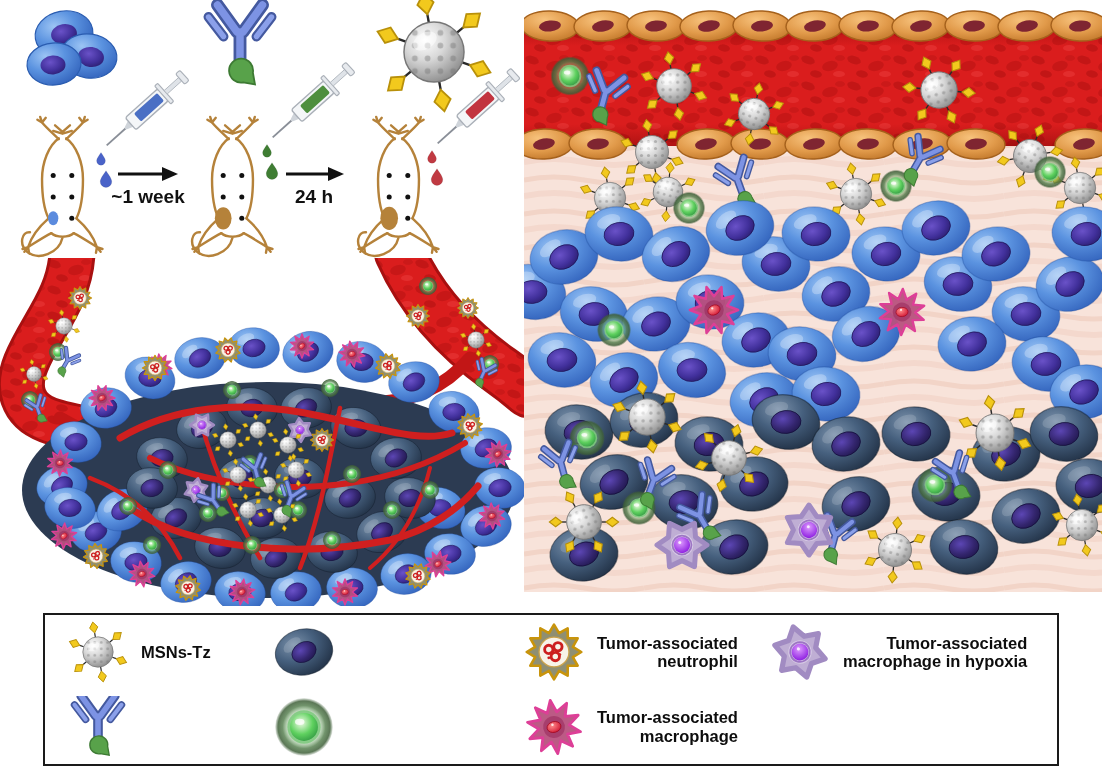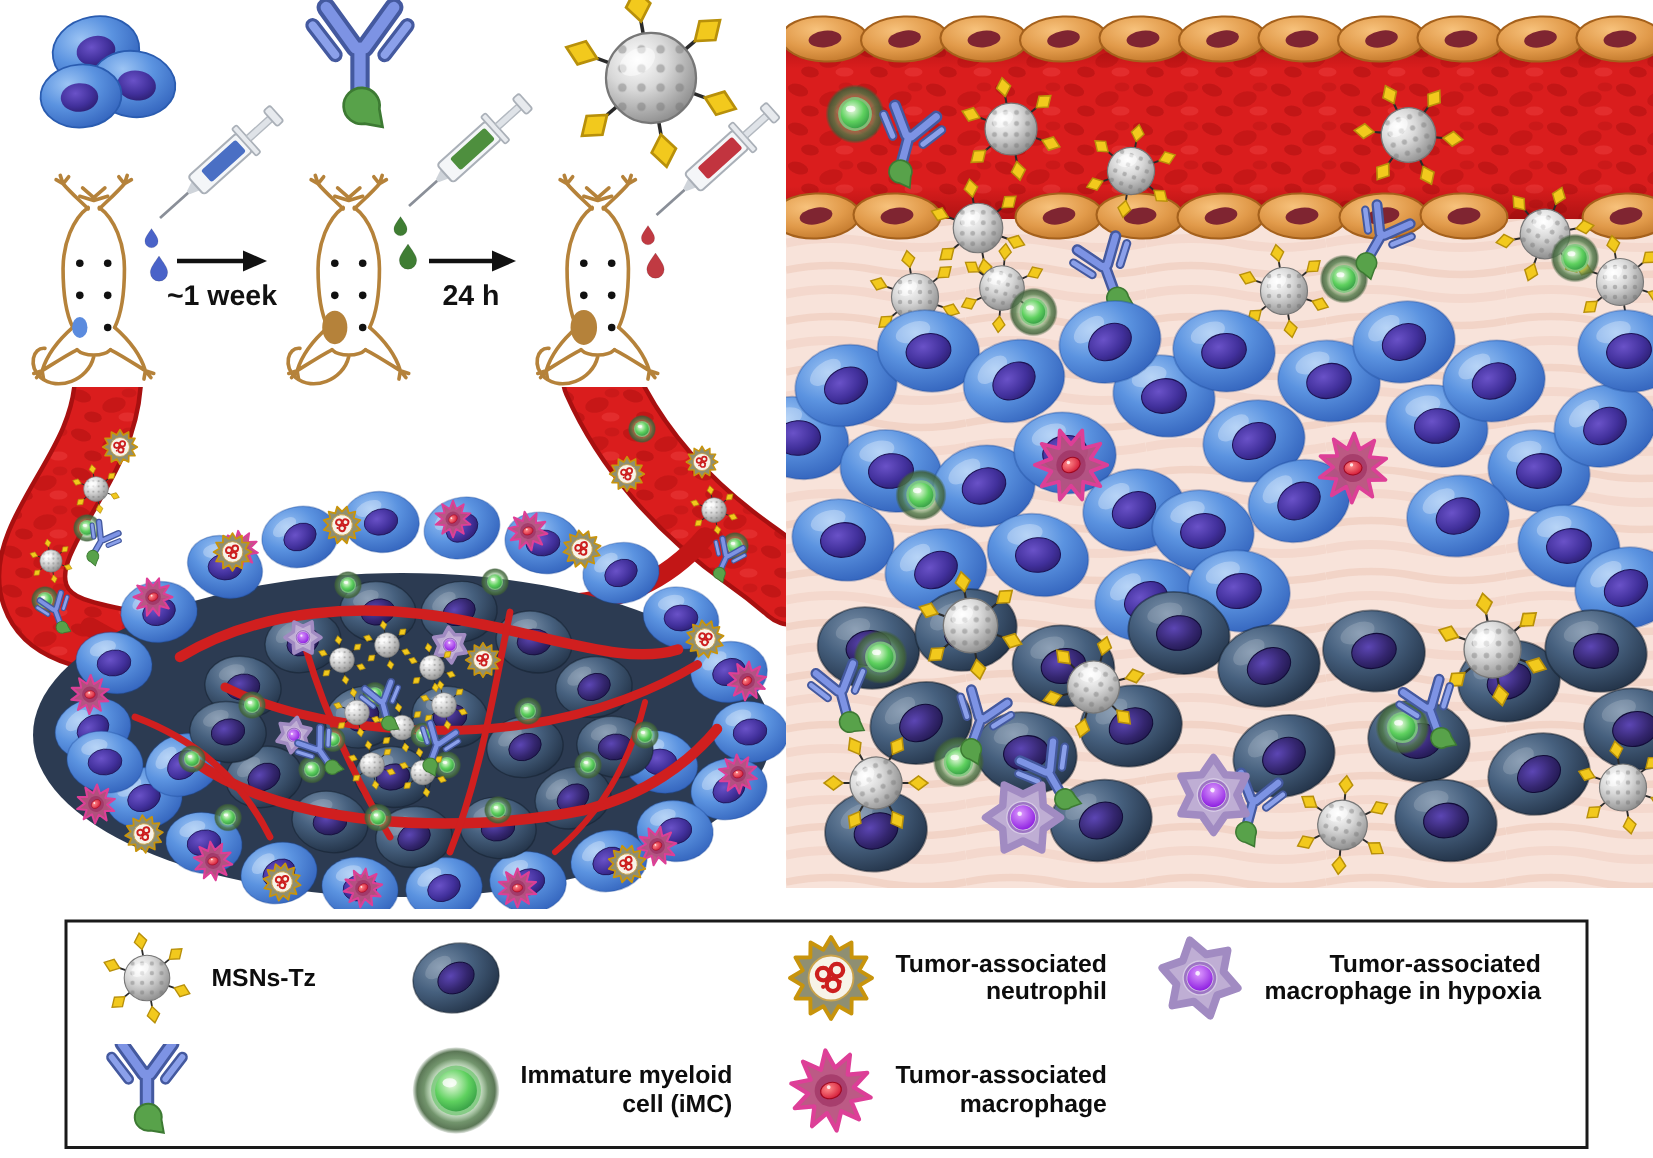--- a/index.html
+++ b/index.html
@@ -565,22 +565,20 @@
   </div>
   <div class="leg-item">
     <svg class="leg-icon" viewBox="-33 -31 66 62">
           <use href="#sym-celldark" transform="rotate(-12) scale(.85)"></use>
         </svg>
   </div>
   <div class="leg-item">
     <svg class="leg-icon" viewBox="-33 -31 66 62">
           <use href="#sym-imc" transform="scale(1.7)"></use>
         </svg>
-    <span class="leg-label">Immature myeloid
-cell (iMC)</span>
   </div>
   <div class="leg-item">
     <svg class="leg-icon" viewBox="-33 -31 66 62">
           <use href="#sym-neutrophil" transform="scale(1.3)"></use>
         </svg>
     <span class="leg-label">Tumor-associated
 neutrophil</span>
   </div>
   <div class="leg-item">
     <svg class="leg-icon" viewBox="-33 -31 66 62">

